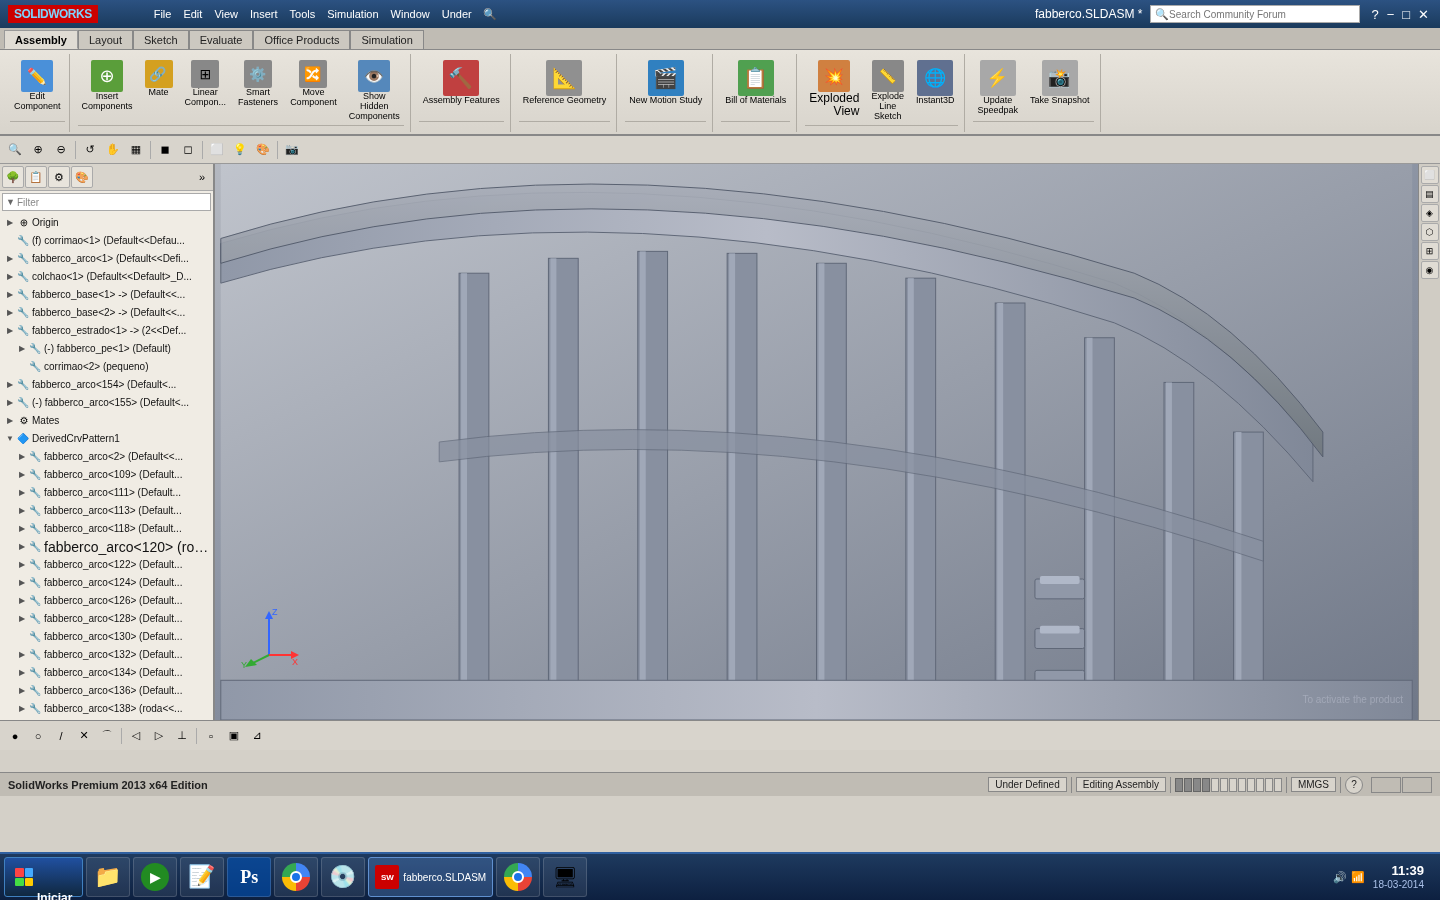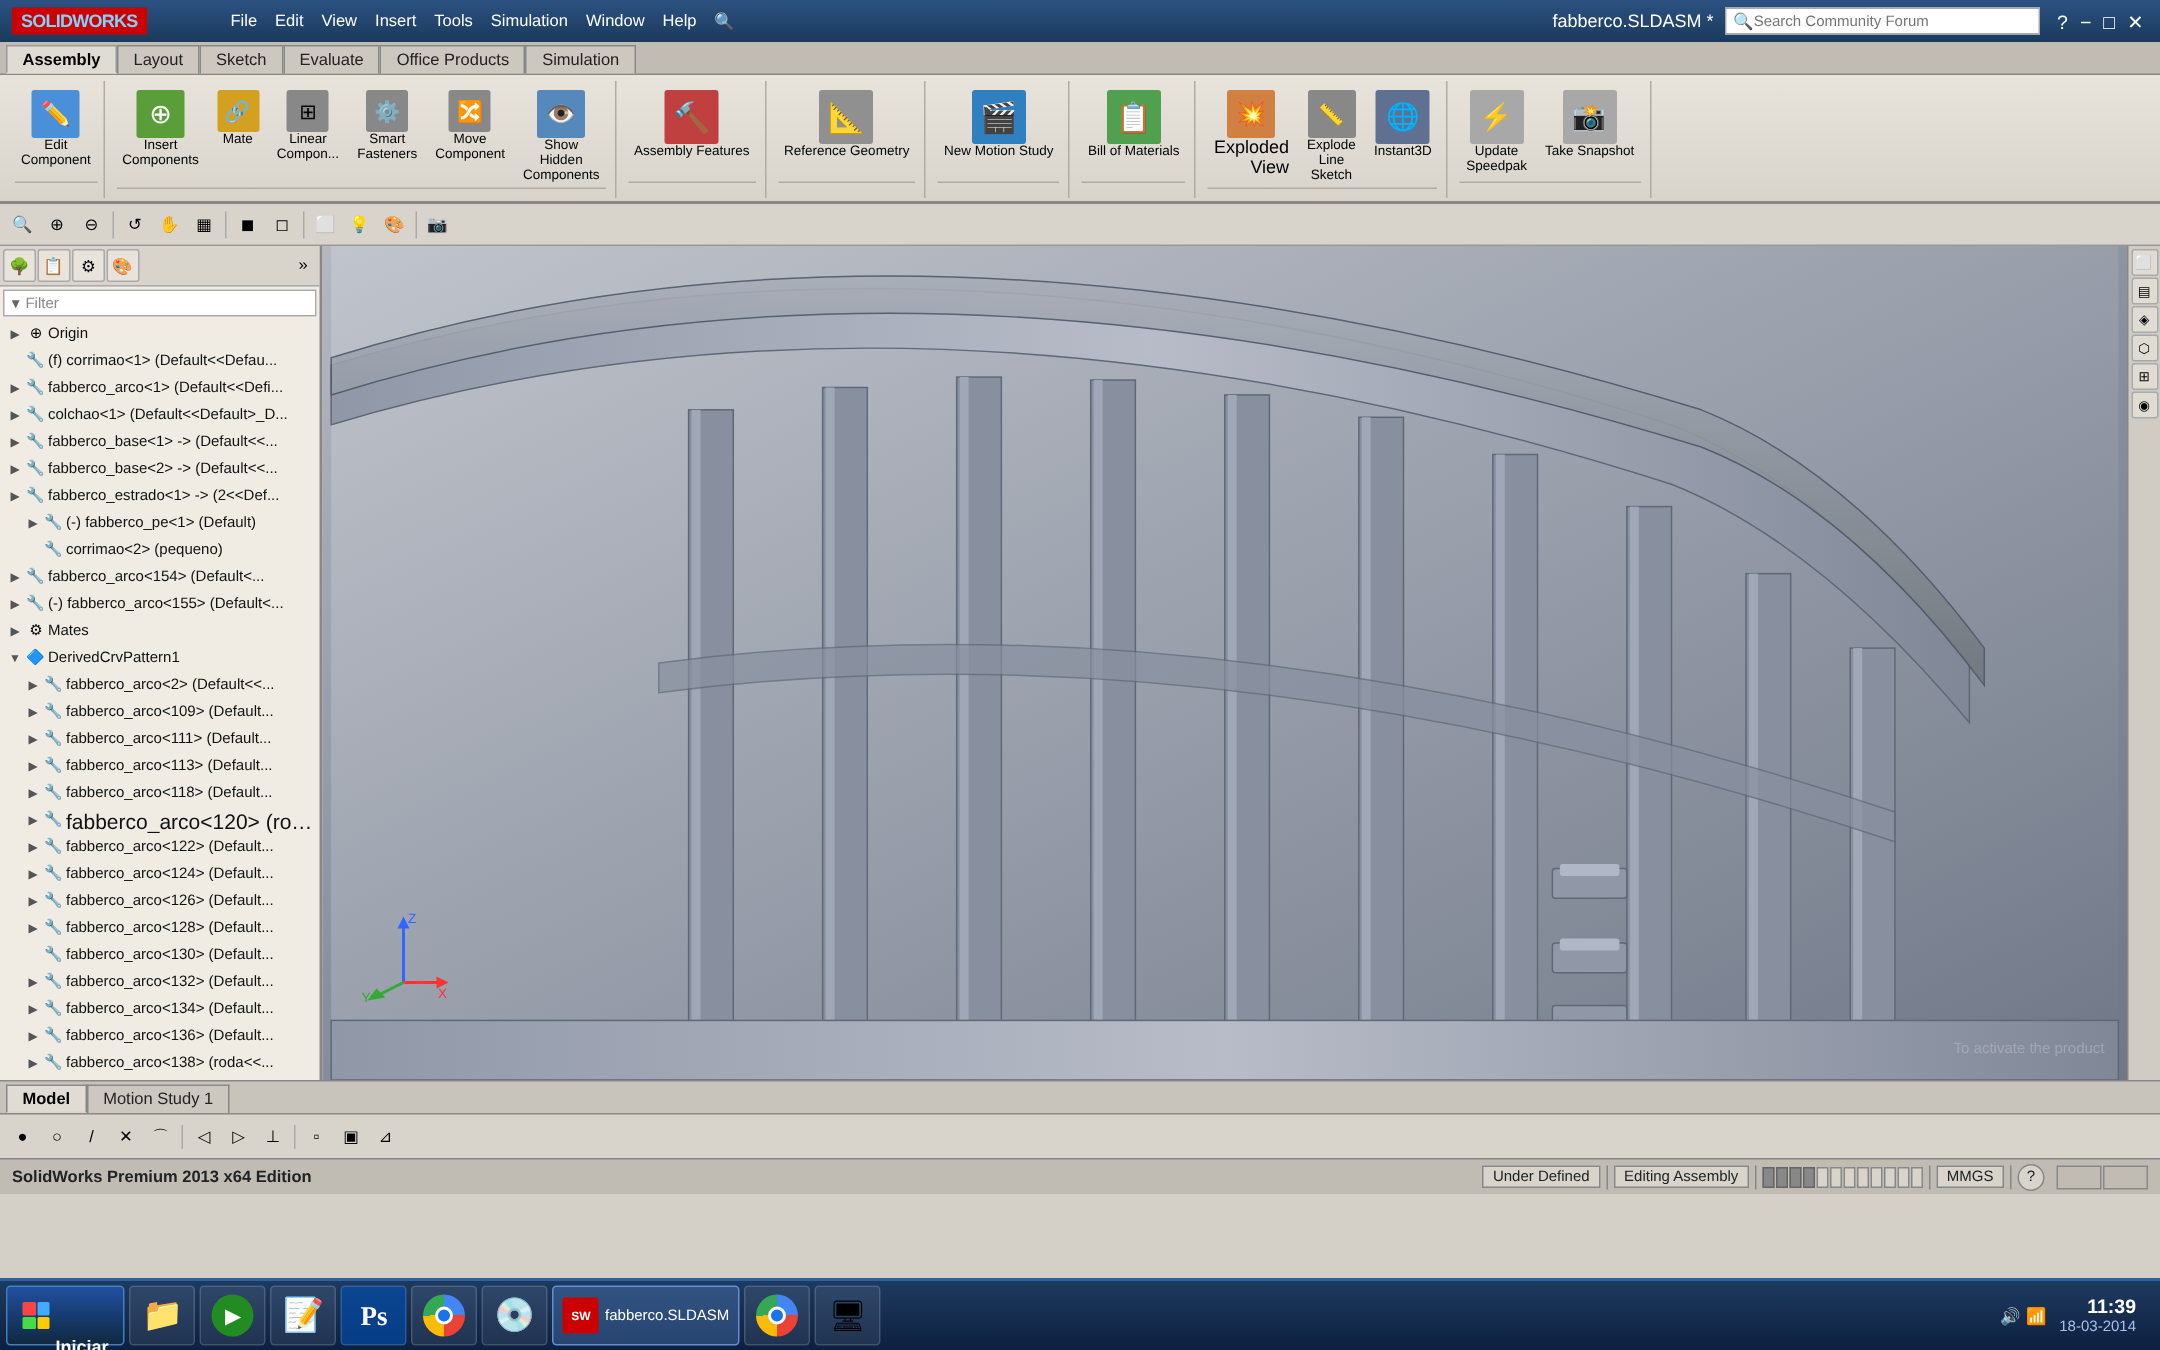--- a/index.html
+++ b/index.html
@@ -147,21 +147,21 @@
     </div>
 
     <div style="display:flex; gap:2px; font-size:11px;margin-left:45px;">
       <span style="padding:2px 5px; cursor:pointer;">File</span>
       <span style="padding:2px 5px; cursor:pointer;">Edit</span>
       <span style="padding:2px 5px; cursor:pointer;">View</span>
       <span style="padding:2px 5px; cursor:pointer;">Insert</span>
       <span style="padding:2px 5px; cursor:pointer;">Tools</span>
       <span style="padding:2px 5px; cursor:pointer;">Simulation</span>
       <span style="padding:2px 5px; cursor:pointer;">Window</span>
-      <span style="padding:2px 5px; cursor:pointer;">Help</span>
+      <span style="padding:2px 5px; cursor:pointer;">Under</span>
       <span style="padding:2px 5px; cursor:pointer;">🔍</span>
     </div>
   </div>
   <div style="display:flex; align-items:center; gap:8px;">
     <span style="font-size:12px;">fabberco.SLDASM *</span>
     <div style="display:flex; align-items:center; background:white; border:1px solid #aaa; height:18px; width:210px; padding:0 4px;">
       <span style="color:#888; font-size:11px;">🔍</span>
       <input style="border: none; outline: none; font-size: 10px; width: 180px; color: rgb(51, 51, 51);" placeholder="Search Community Forum">
     </div>
     <div style="display:flex; gap:2px;">
@@ -596,28 +596,20 @@
     <div style="width:18px;height:18px;display:flex;align-items:center;justify-content:center;cursor:pointer;border:1px solid #aaa;border-radius:2px;font-size:9px;background:#e0dcd4;">▤</div>
     <div style="width:18px;height:18px;display:flex;align-items:center;justify-content:center;cursor:pointer;border:1px solid #aaa;border-radius:2px;font-size:9px;background:#e0dcd4;">◈</div>
     <div style="width:18px;height:18px;display:flex;align-items:center;justify-content:center;cursor:pointer;border:1px solid #aaa;border-radius:2px;font-size:9px;background:#e0dcd4;">⬡</div>
     <div style="width:18px;height:18px;display:flex;align-items:center;justify-content:center;cursor:pointer;border:1px solid #aaa;border-radius:2px;font-size:9px;background:#e0dcd4;">⊞</div>
     <div style="width:18px;height:18px;display:flex;align-items:center;justify-content:center;cursor:pointer;border:1px solid #aaa;border-radius:2px;font-size:9px;background:#e0dcd4;">◉</div>
   </div>
 </div>
 
 <div style="height:52px;display:flex;flex-direction:column;">
 
-  <div id="model-tabs" style="height:22px;background:#c8c4bc;display:flex;align-items:flex-end;padding-left:4px;border-top:1px solid #888;">
-    <div style="padding:2px 10px;font-size:11px;cursor:pointer;border:1px solid #888;border-bottom:1px solid #d8d4cc;background:#e0dcd4;color:#000;height:19px;display:flex;align-items:center;font-weight:bold;">
-      <span>Model</span>
-    </div>
-    <div style="padding:2px 10px;font-size:11px;cursor:pointer;border:1px solid #888;border-bottom:none;background:#ccc8c0;color:#222;height:19px;display:flex;align-items:center;">
-      <span>Motion Study 1</span>
-    </div>
-  </div>
 
   <div id="bottom-toolbar" style="height:30px;background:#d8d4cc;border-top:1px solid #888;display:flex;align-items:center;padding:0 4px;gap:1px;">
     <div style="width:22px;height:22px;display:flex;align-items:center;justify-content:center;cursor:pointer;border:1px solid transparent;font-size:11px;">●</div>
     <div style="width:22px;height:22px;display:flex;align-items:center;justify-content:center;cursor:pointer;border:1px solid transparent;font-size:11px;">○</div>
     <div style="width:22px;height:22px;display:flex;align-items:center;justify-content:center;cursor:pointer;border:1px solid transparent;font-size:11px;">/</div>
     <div style="width:22px;height:22px;display:flex;align-items:center;justify-content:center;cursor:pointer;border:1px solid transparent;font-size:11px;">✕</div>
     <div style="width:22px;height:22px;display:flex;align-items:center;justify-content:center;cursor:pointer;border:1px solid transparent;font-size:11px;">⌒</div>
     <div style="width:1px;height:16px;background:#aaa;margin:0 2px;"></div>
     <div style="width:22px;height:22px;display:flex;align-items:center;justify-content:center;cursor:pointer;border:1px solid transparent;font-size:11px;">◁</div>
     <div style="width:22px;height:22px;display:flex;align-items:center;justify-content:center;cursor:pointer;border:1px solid transparent;font-size:11px;">▷</div>

